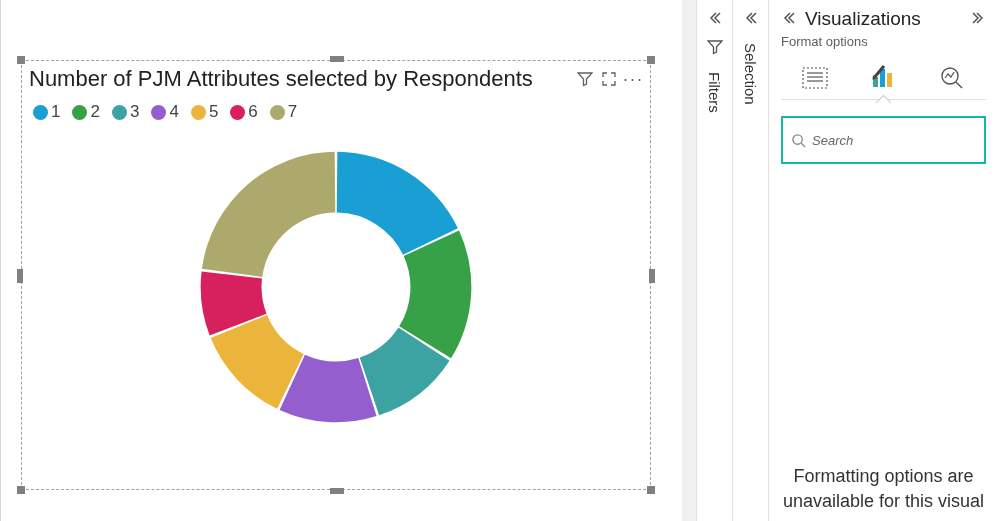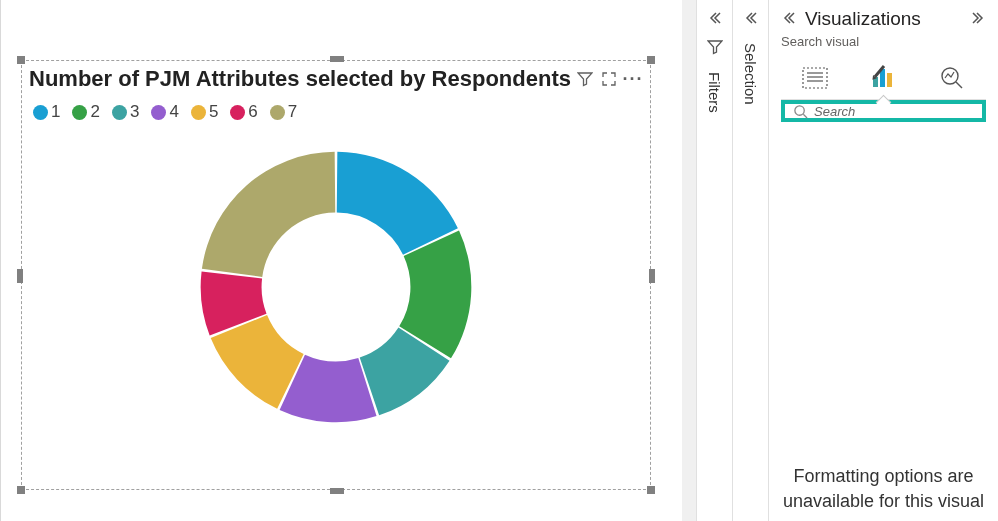--- a/index.html
+++ b/index.html
@@ -47,21 +47,20 @@
       inset: 0;
       pointer-events: none;
       border: 1px dashed #a0a0a0;
     }
 
     .visual-header {
       display: flex;
       align-items: center;
       padding: 6px 8px 0 8px;
       gap: 4px;
-      font-weight: bold;
     }
     .chart-title {
       font-size: 22px;
       color: #222;
       white-space: nowrap;
       overflow: hidden;
       flex: 1;
     }
     .hdr-icon {
       width: 20px;
@@ -169,22 +168,23 @@
       bottom:-13px;
       height:10px;
       width:10px;
       margin:auto;
       background:#fff;
       border-left:1px solid #c8c8c8;
       border-top:1px solid #c8c8c8;
       transform: rotate(45deg);
     }
     .search-box {
-      height: 22px;
-      border:4px solid #14b8a6;
+      margin-top: 16px;
+      height: 48px;
+      border:2px solid #14b8a6;
       display:flex;
       align-items:center;
       gap:6px;
       padding:0 8px;
       color:#666;
       font-style:italic;
     }
     .msg {
       margin-top:auto;
       text-align:center;
@@ -301,21 +301,21 @@
           <path d="M10 3 5 8l5 5M6 3 1 8l5 5" transform="translate(3,0)"></path>
         </svg>
     </div>
     <div class="title">Visualizations</div>
     <div class="chev">
       <svg width="16" height="16" viewBox="0 0 16 16" stroke="#555" fill="none" stroke-width="1.5">
           <path d="M6 3l5 5-5 5M10 3l5 5-5 5" transform="translate(-3,0)"></path>
         </svg>
     </div>
   </div>
-  <div class="viz-sub">Search visual</div>
+  <div class="viz-sub">Format options</div>
 
   <div class="tabstrip">
     <div class="tab-icon">
       <svg width="26" height="22" viewBox="0 0 26 22" fill="none" stroke="#555" stroke-width="1.2">
         <rect x="1" y="1" width="24" height="20" stroke-dasharray="2 2"></rect>
         <line x1="5" y1="6" x2="21" y2="6"></line>
           <line x1="5" y1="10" x2="21" y2="10"></line>
           <line x1="5" y1="14" x2="21" y2="14"></line>
       </svg>
     </div>

